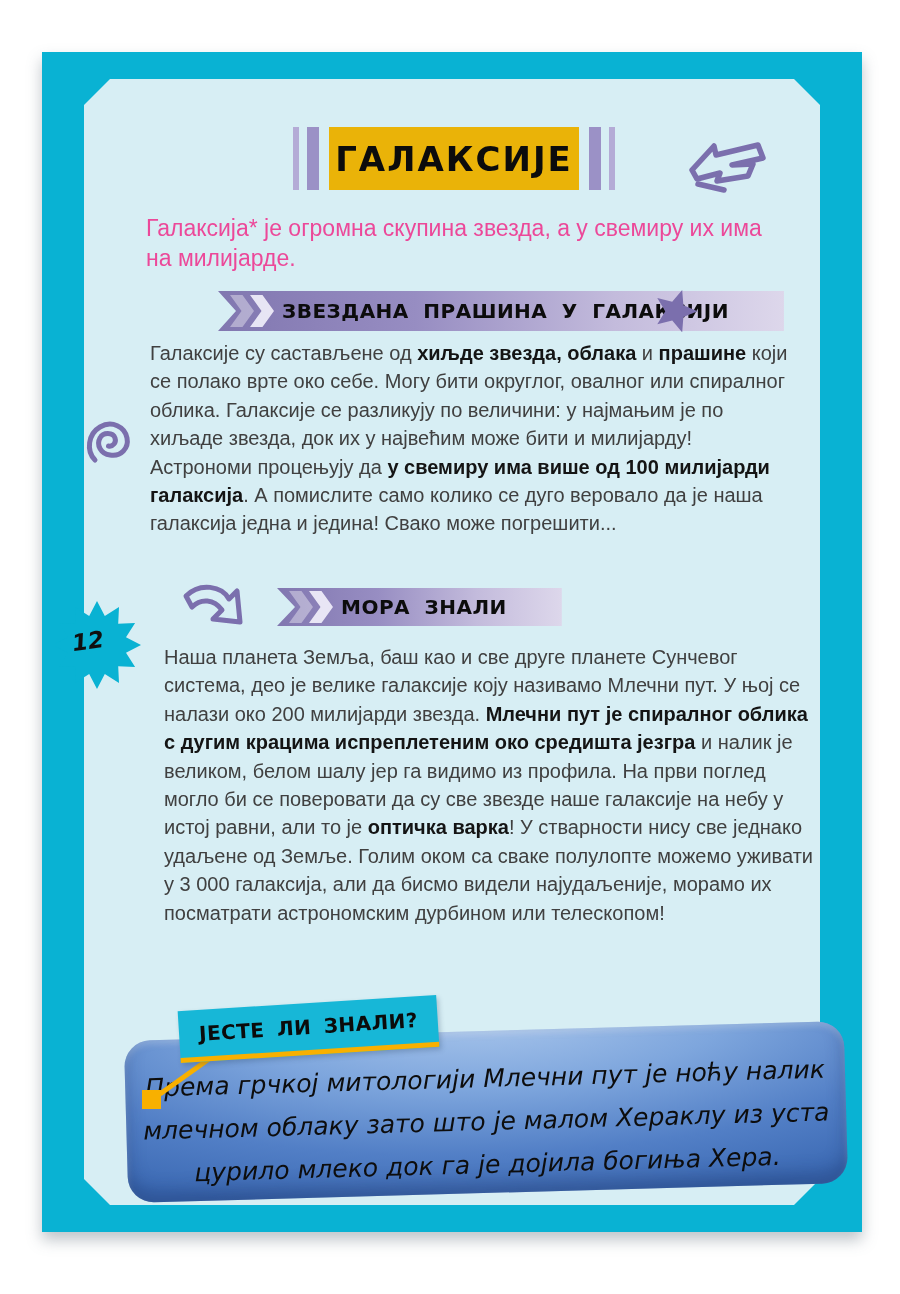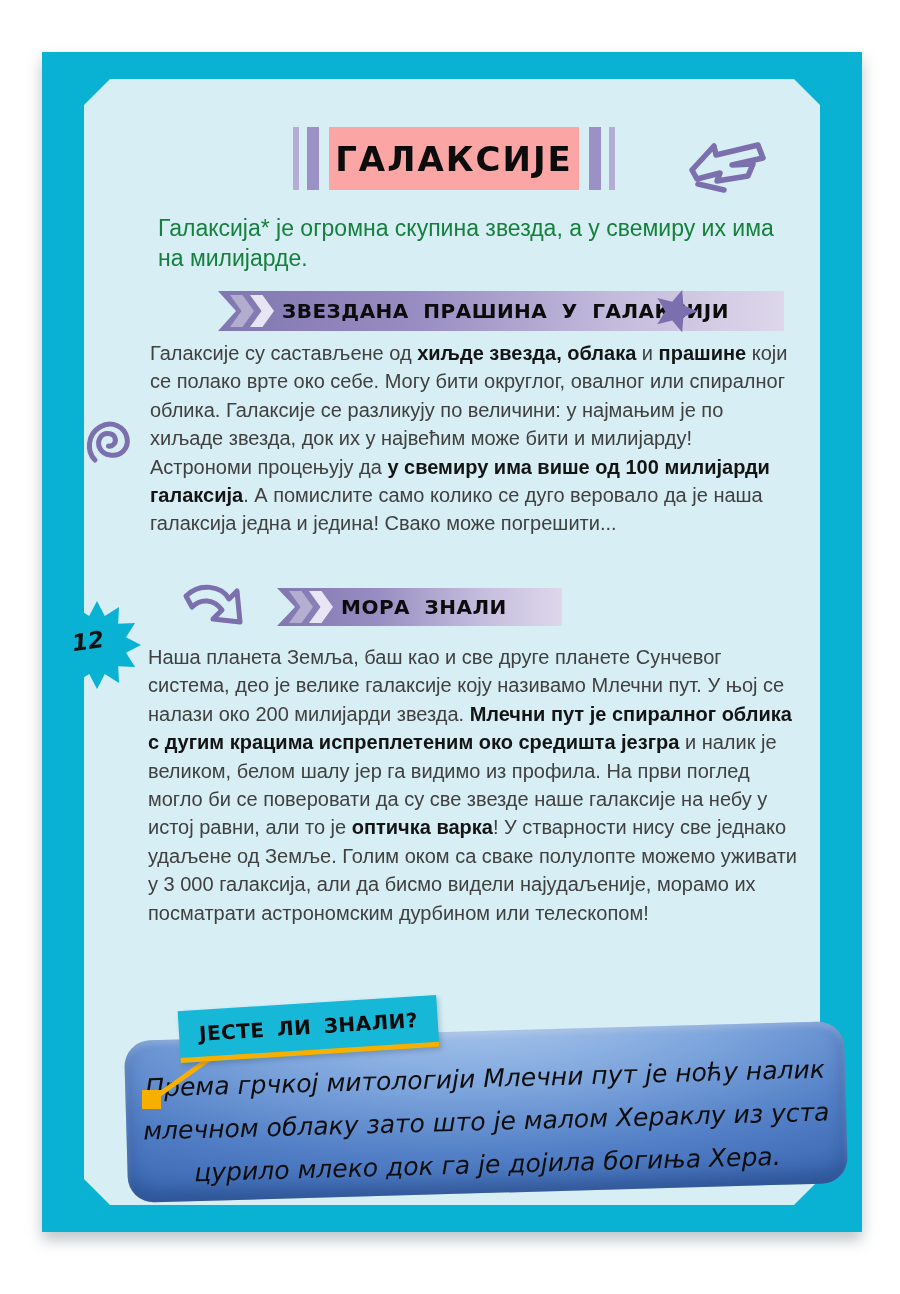--- a/index.html
+++ b/index.html
@@ -11,41 +11,41 @@
         clip-path:polygon(26px 0,calc(100% - 26px) 0,100% 26px,100% calc(100% - 26px),
                           calc(100% - 26px) 100%,26px 100%,0 calc(100% - 26px),0 26px);}
 
   .abs{position:absolute;}
 
   
   .title-wrap{left:293px;top:127px;height:63px;display:flex;align-items:stretch;}
   .stripe-thin{width:6px;background:#b4abd6;}
   .stripe-thick{width:12px;background:#9b91c6;}
   .tgap-sm{width:8px;}.tgap-md{width:10px;}
-  .title-main{width:250px;background:#fca5a5;display:flex;align-items:center;justify-content:center;}
+  .title-main{width:250px;background:#eab308;display:flex;align-items:center;justify-content:center;}
   .title-text{font-family:"DejaVu Sans",sans-serif;font-weight:700;font-size:34px;color:#0c0c0c;letter-spacing:2px;}
 
   
   .sec-banner{height:40px;display:inline-flex;align-items:center;white-space:nowrap;
       background:linear-gradient(90deg,#8177b0 0%,#978dc2 35%,#c3bbdc 70%,#ddd7eb 100%);
       clip-path:polygon(0 0,100% 0,100% 100%,0 100%,18px 50%);
       padding:0 55px 0 64px;}
   .chev{position:absolute;top:4px;width:24px;height:32px;
       clip-path:polygon(0 0,52% 0,100% 50%,52% 100%,0 100%,48% 50%);}
   .chev1{left:12px;background:rgba(255,255,255,.38);}
   .chev2{left:32px;background:rgba(240,238,250,.92);}
   .sec-text{font-family:"DejaVu Sans",sans-serif;font-weight:700;font-size:20px;color:#0c0c0c;
       letter-spacing:.5px;word-spacing:7px;}
 
   
-  .intro{left:158px;top:213px;width:630px;font-size:23px;line-height:30px;color:#15803d;}
+  .intro{left:146px;top:213px;width:630px;font-size:23px;line-height:30px;color:#ec4899;}
   .body-par{font-size:20px;line-height:28.4px;color:#404040;}
   .body-par .b{font-weight:700;color:#141414;}
   .p1{left:150px;top:339px;width:642px;}
-  .p2{left:148px;top:643px;width:650px;}
+  .p2{left:164px;top:643px;width:650px;}
 
   
   .icon svg{display:block;}
 
   
   .burst-wrap{left:52px;top:600px;width:90px;height:90px;}
   .pagenum{left:72px;top:628px;font-family:"DejaVu Sans",sans-serif;font-style:italic;font-weight:700;
       font-size:23px;color:#101010;transform:rotate(-8deg);}
 
   

